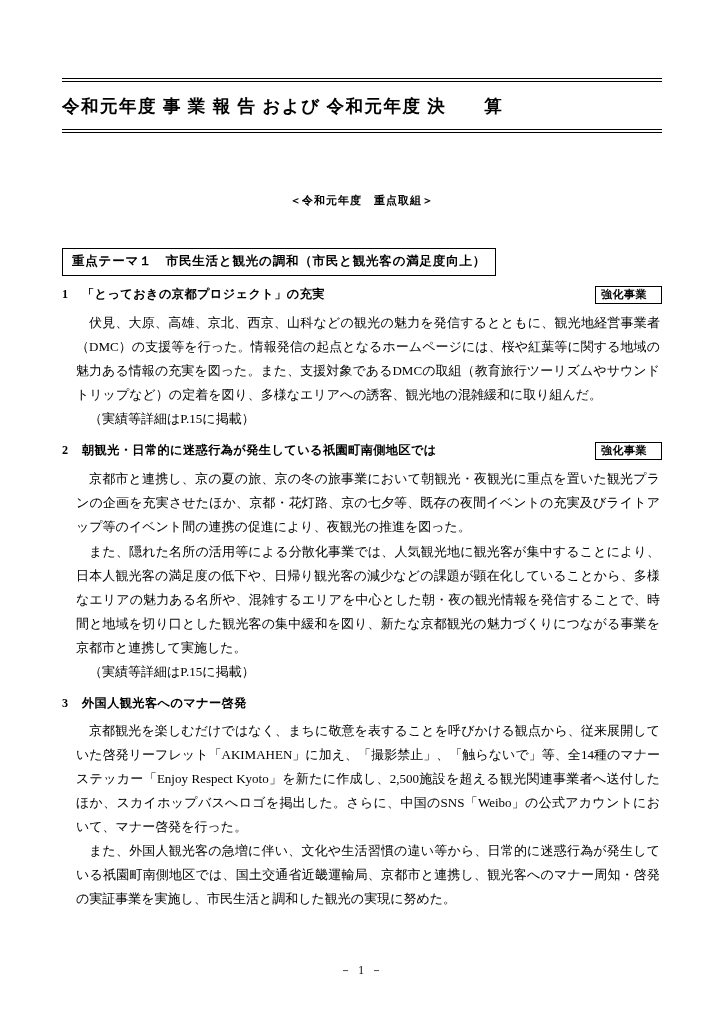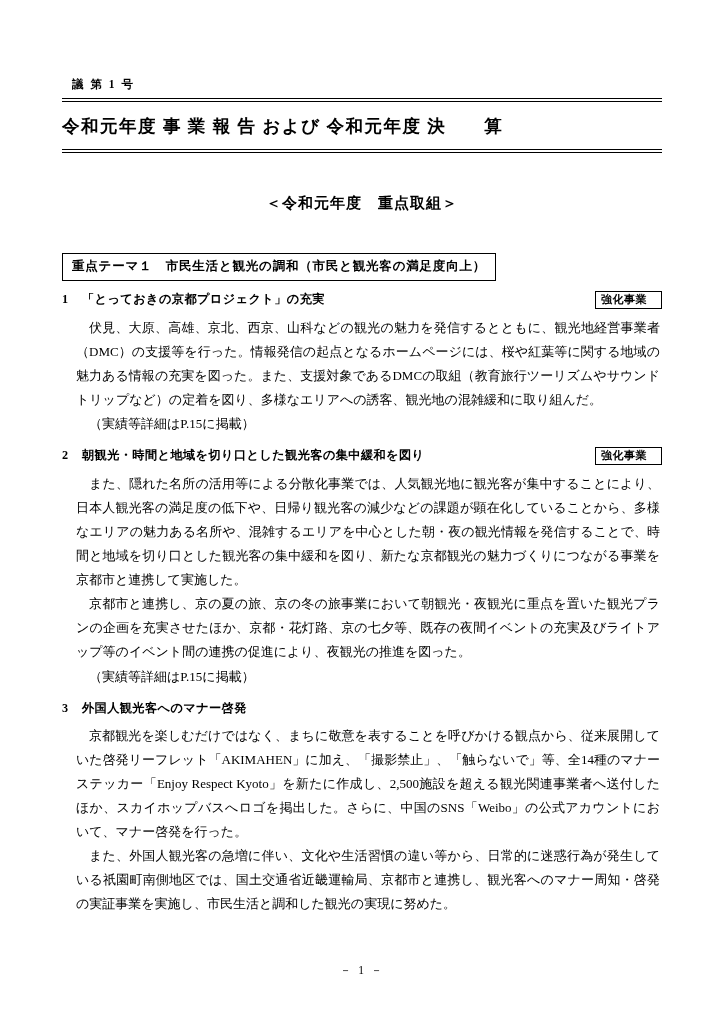--- a/index.html
+++ b/index.html
@@ -48,24 +48,24 @@
   }
   .rule-double-bottom {
     border-top: 1.4px solid #000;
     border-bottom: 1.4px solid #000;
     height: 2.2px;
   }
 
   
   .section-title {
     text-align: center;
-    font-size: 15px;
+    font-size: 11px;
     font-weight: bold;
     letter-spacing: 1px;
-    margin-top: 41px;
+    margin-top: 60px;
     margin-bottom: 40px;
   }
 
   
   .theme-box {
     display: inline-block;
     border: 1.2px solid #000;
     padding: 4px 9px 5px 9px;
     font-size: 12.5px;
     font-weight: bold;
@@ -128,21 +128,20 @@
     text-align: center;
     font-size: 11.5px;
     letter-spacing: 2px;
   }
 </style>
 </head>
 <body>
 
 <div class="page">
 
-  <div class="doc-number">議 第 1 号</div>
 
   <div class="rule-double-top"></div>
 
   <div class="title-main">令和元年度 事 業 報 告 および 令和元年度 決　　算</div>
 
   <div class="rule-double-bottom"></div>
 
   <div class="section-title">＜令和元年度　重点取組＞</div>
 
   <div class="theme-box">重点テーマ１　市民生活と観光の調和（市民と観光客の満足度向上）</div>
@@ -160,27 +159,27 @@
       <p class="para">伏見、大原、高雄、京北、西京、山科などの観光の魅力を発信するとともに、観光地経営事業者（DMC）の支援等を行った。情報発信の起点となるホームページには、桜や紅葉等に関する地域の魅力ある情報の充実を図った。また、支援対象であるDMCの取組（教育旅行ツーリズムやサウンドトリップなど）の定着を図り、多様なエリアへの誘客、観光地の混雑緩和に取り組んだ。</p>
       <p class="para">（実績等詳細はP.15に掲載）</p>
     </div>
   </div>
 
   
   <div class="item">
     <div class="item-head">
       <div class="item-head-left">
         <span class="item-num">2</span>
-        <span>朝観光・時間と地域を切り口とした観光客の集中緩和を図り</span>
+        <span>朝観光・日常的に迷惑行為が発生している祇園町南側地区では</span>
       </div>
       <span class="tag-box">強化事業</span>
     </div>
     <div class="item-body">
+      <p class="para">京都市と連携し、京の夏の旅、京の冬の旅事業において朝観光・夜観光に重点を置いた観光プランの企画を充実させたほか、京都・花灯路、京の七夕等、既存の夜間イベントの充実及びライトアップ等のイベント間の連携の促進により、夜観光の推進を図った。</p>
       <p class="para">また、隠れた名所の活用等による分散化事業では、人気観光地に観光客が集中することにより、日本人観光客の満足度の低下や、日帰り観光客の減少などの課題が顕在化していることから、多様なエリアの魅力ある名所や、混雑するエリアを中心とした朝・夜の観光情報を発信することで、時間と地域を切り口とした観光客の集中緩和を図り、新たな京都観光の魅力づくりにつながる事業を京都市と連携して実施した。</p>
-      <p class="para">京都市と連携し、京の夏の旅、京の冬の旅事業において朝観光・夜観光に重点を置いた観光プランの企画を充実させたほか、京都・花灯路、京の七夕等、既存の夜間イベントの充実及びライトアップ等のイベント間の連携の促進により、夜観光の推進を図った。</p>
       <p class="para">（実績等詳細はP.15に掲載）</p>
     </div>
   </div>
 
   
   <div class="item">
     <div class="item-head">
       <div class="item-head-left">
         <span class="item-num">3</span>
         <span>外国人観光客へのマナー啓発</span>

